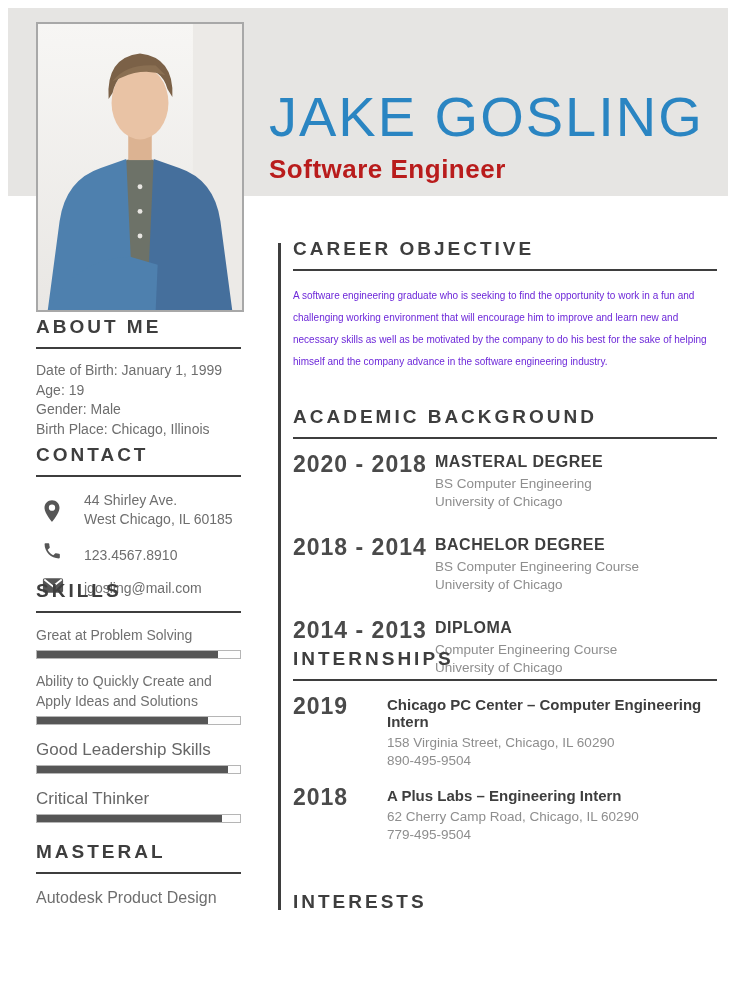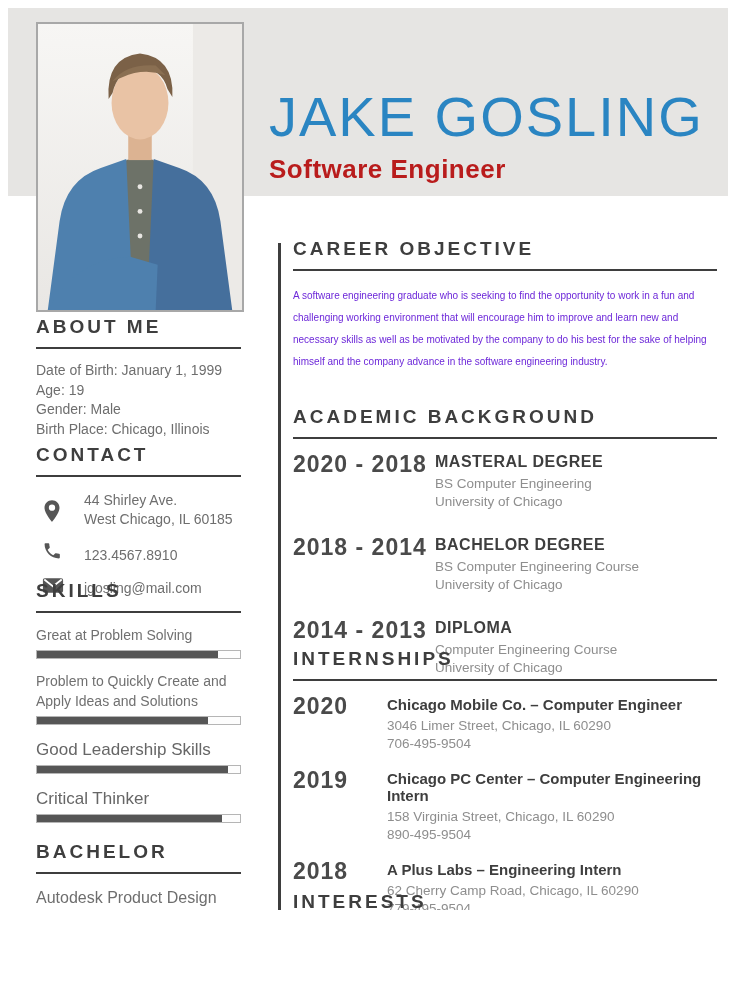--- a/index.html
+++ b/index.html
@@ -134,41 +134,41 @@
 
   <section class="side-section" style="top:580px">
     <div class="h2">SKILLS</div>
     <div class="skill-item">
       <div class="skill-label">Great at Problem Solving</div>
       <div class="bar-track">
           <div class="bar-fill" style="width: 89%;"></div>
         </div>
     </div>
     <div class="skill-item">
-      <div class="skill-label">Problem to Quickly Create and Apply Ideas and Solutions</div>
+      <div class="skill-label">Ability to Quickly Create and Apply Ideas and Solutions</div>
       <div class="bar-track">
           <div class="bar-fill" style="width: 84%;"></div>
         </div>
     </div>
     <div class="skill-item">
       <div class="skill-label big">Good Leadership Skills</div>
       <div class="bar-track">
           <div class="bar-fill" style="width: 94%;"></div>
         </div>
     </div>
     <div class="skill-item">
       <div class="skill-label big">Critical Thinker</div>
       <div class="bar-track">
           <div class="bar-fill" style="width: 91%;"></div>
         </div>
     </div>
   </section>
 
   <section class="side-section" style="top:841px">
-    <div class="h2">BACHELOR</div>
+    <div class="h2">MASTERAL</div>
     <div class="exp-item">
       <div class="exp-label">Autodesk Product Design Suite</div>
       <div class="bar-track">
           <div class="bar-fill" style="width: 85%;"></div>
         </div>
     </div>
     <div class="exp-item">
       <div class="exp-label">MATLAB</div>
       <div class="bar-track">
           <div class="bar-fill" style="width: 85%;"></div>
@@ -207,28 +207,20 @@
       <div>
         <div class="degree">DIPLOMA</div>
         <div class="subline">Computer Engineering Course</div>
         <div class="subline">University of Chicago</div>
       </div>
     </div>
   </section>
 
   <section class="main-section" style="top:648px">
     <div class="h2">INTERNSHIPS</div>
-    <div class="intern-entry">
-      <div class="intern-year">2020</div>
-      <div>
-        <div class="intern-title">Chicago Mobile Co. – Computer Engineer</div>
-        <div class="subline">3046 Limer Street, Chicago, IL 60290</div>
-        <div class="subline">706-495-9504</div>
-      </div>
-    </div>
     <div class="intern-entry">
       <div class="intern-year">2019</div>
       <div>
         <div class="intern-title">Chicago PC Center – Computer Engineering Intern</div>
         <div class="subline">158 Virginia Street, Chicago, IL 60290</div>
         <div class="subline">890-495-9504</div>
       </div>
     </div>
     <div class="intern-entry">
       <div class="intern-year">2018</div>

